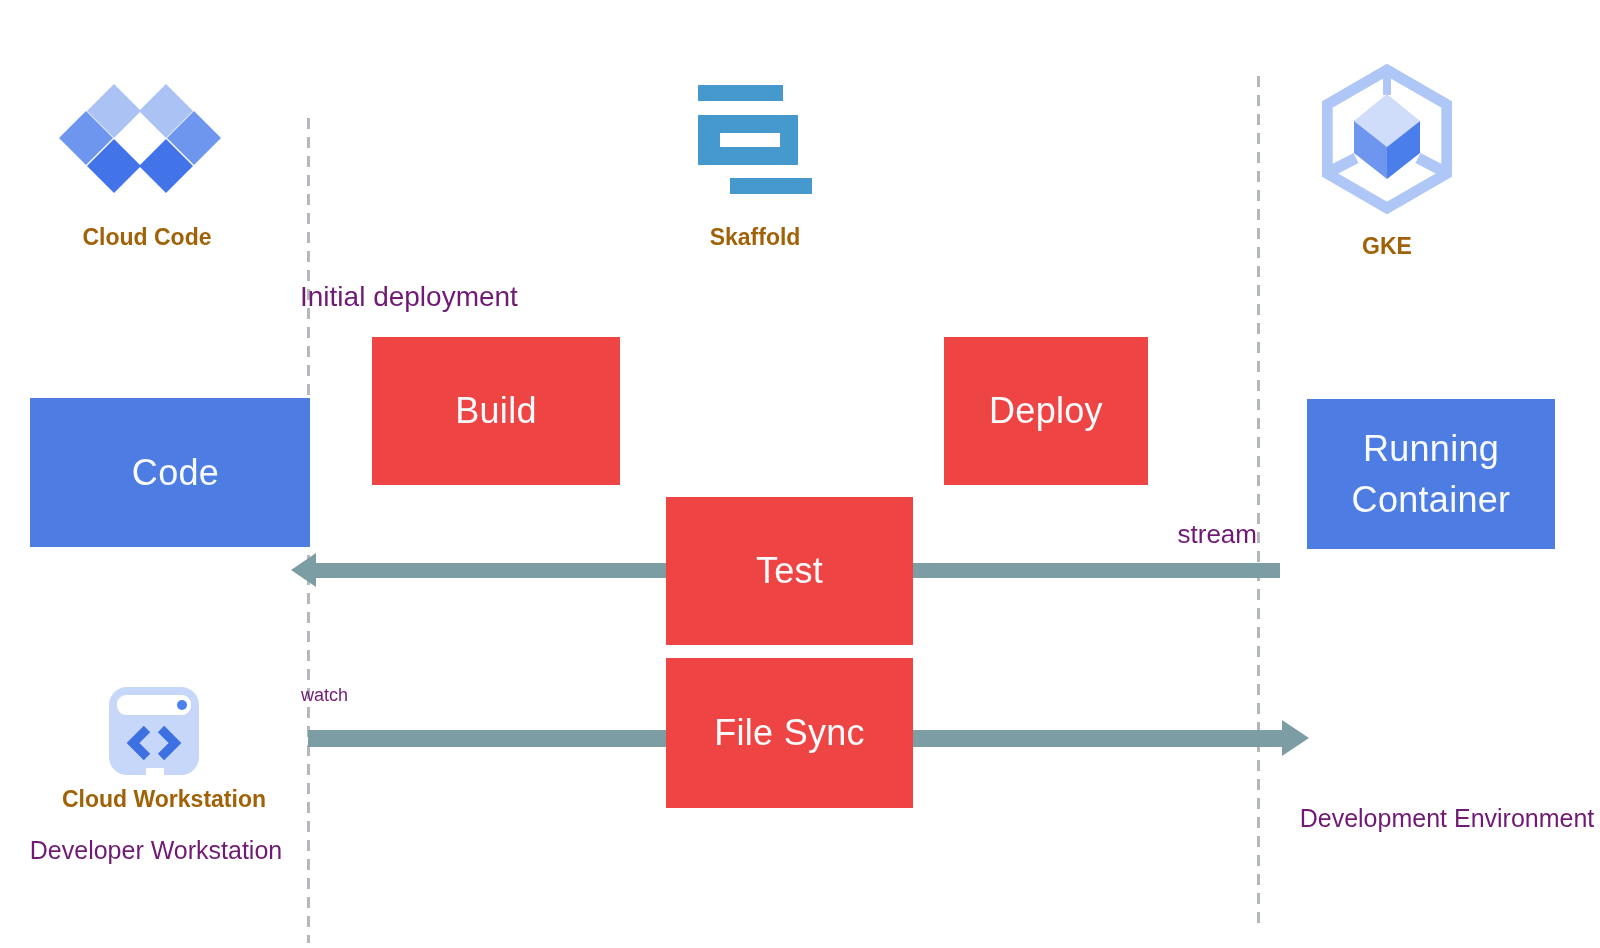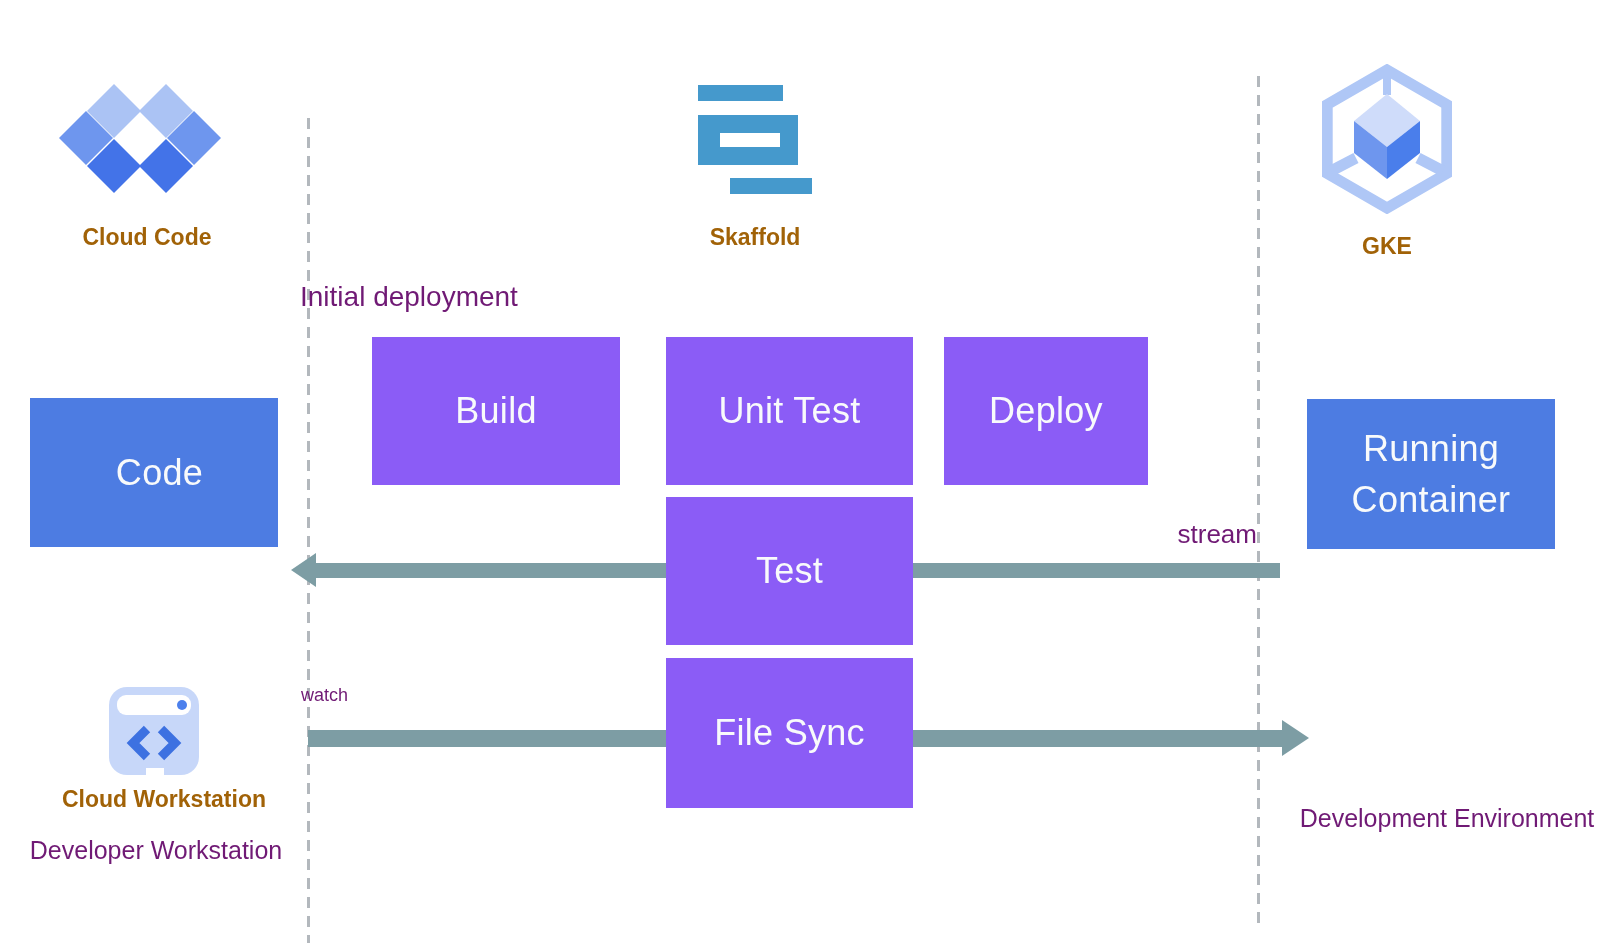--- a/index.html
+++ b/index.html
@@ -28,24 +28,24 @@
     text-align: center;
     color: #f8fafb;
     font-size: 36px;
     font-weight: 400;
     letter-spacing: 0.3px;
     line-height: 1.42;
     z-index: 2;
     padding: 0 8px;
     box-sizing: border-box;
   }
-  .teal { background: #8b5cf6; }
+  .teal { background: #ef4444; }
   .blue { background: #4d7ce2; }
 
-  #node-code    { left: 30px;   top: 398px; width: 248px; height: 149px; padding-left: 19px; }
+  #node-code    { left: 30px;   top: 398px; width: 280px; height: 149px; padding-left: 19px; }
   #node-build   { left: 372px;  top: 337px; width: 248px; height: 148px; }
   #node-unit    { left: 666px;  top: 337px; width: 247px; height: 148px; }
   #node-deploy  { left: 944px;  top: 337px; width: 204px; height: 148px; }
   #node-logs    { left: 666px;  top: 497px; width: 247px; height: 148px; }
   #node-sync    { left: 666px;  top: 658px; width: 247px; height: 150px; }
   #node-running { left: 1307px; top: 399px; width: 248px; height: 150px; }
 
   .shaft { position: absolute; background: #7d9da4; z-index: 1; }
   #logs-shaft { left: 314px; top: 563px; width: 966px; height: 15px; }
   #sync-shaft { left: 308px; top: 730px; width: 976px; height: 17px; }
@@ -142,21 +142,20 @@
   </svg>
   <div class="caption" id="caption-workstation">Cloud Workstation</div>
 
   <div class="shaft" id="logs-shaft"></div>
   <div class="ahead" id="logs-head"></div>
   <div class="shaft" id="sync-shaft"></div>
   <div class="ahead" id="sync-head"></div>
 
   <div class="node blue" id="node-code">Code</div>
   <div class="node teal" id="node-build">Build</div>
-  <div class="node teal" id="node-unit">Unit Test</div>
   <div class="node teal" id="node-deploy">Deploy</div>
   <div class="node teal" id="node-logs">Test</div>
   <div class="node teal" id="node-sync">File Sync</div>
   <div class="node blue" id="node-running">Running Container</div>
 
   <div class="blabel" id="label-initial">Initial deployment</div>
   <div class="blabel" id="label-stream">stream</div>
   <div class="blabel" id="label-watch">watch</div>
   <div class="blabel blabel-lg" id="label-dev-workstation">Developer Workstation</div>
   <div class="blabel blabel-lg" id="label-dev-environment">Development Environment</div>

